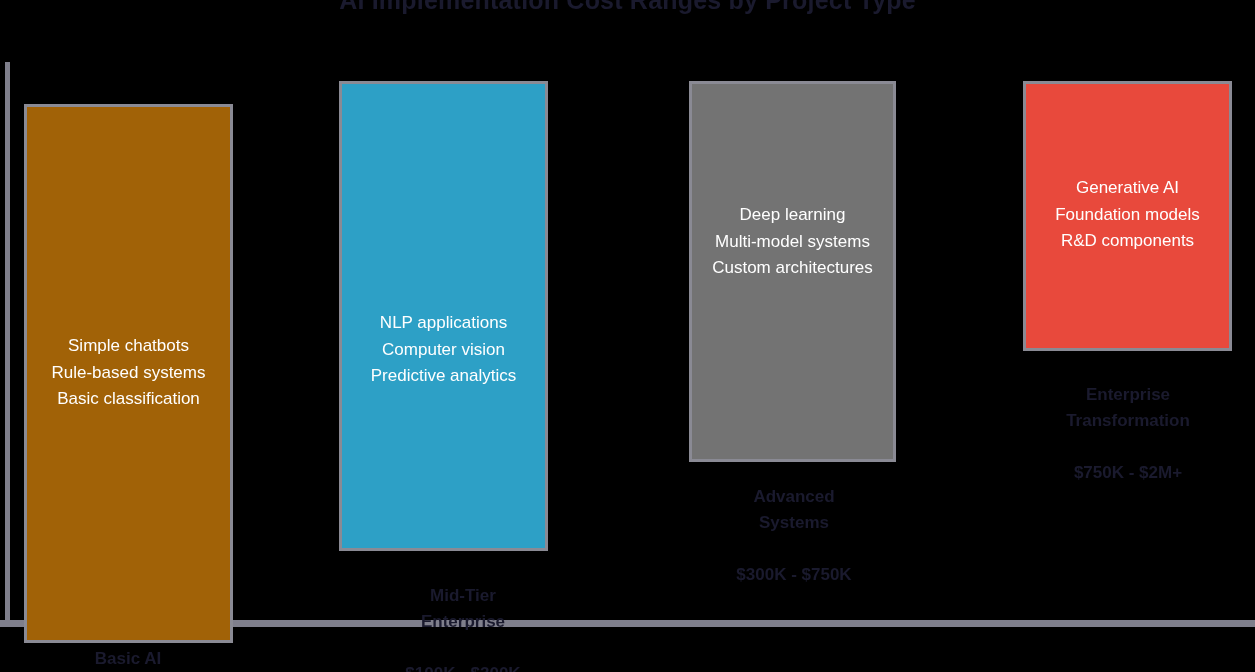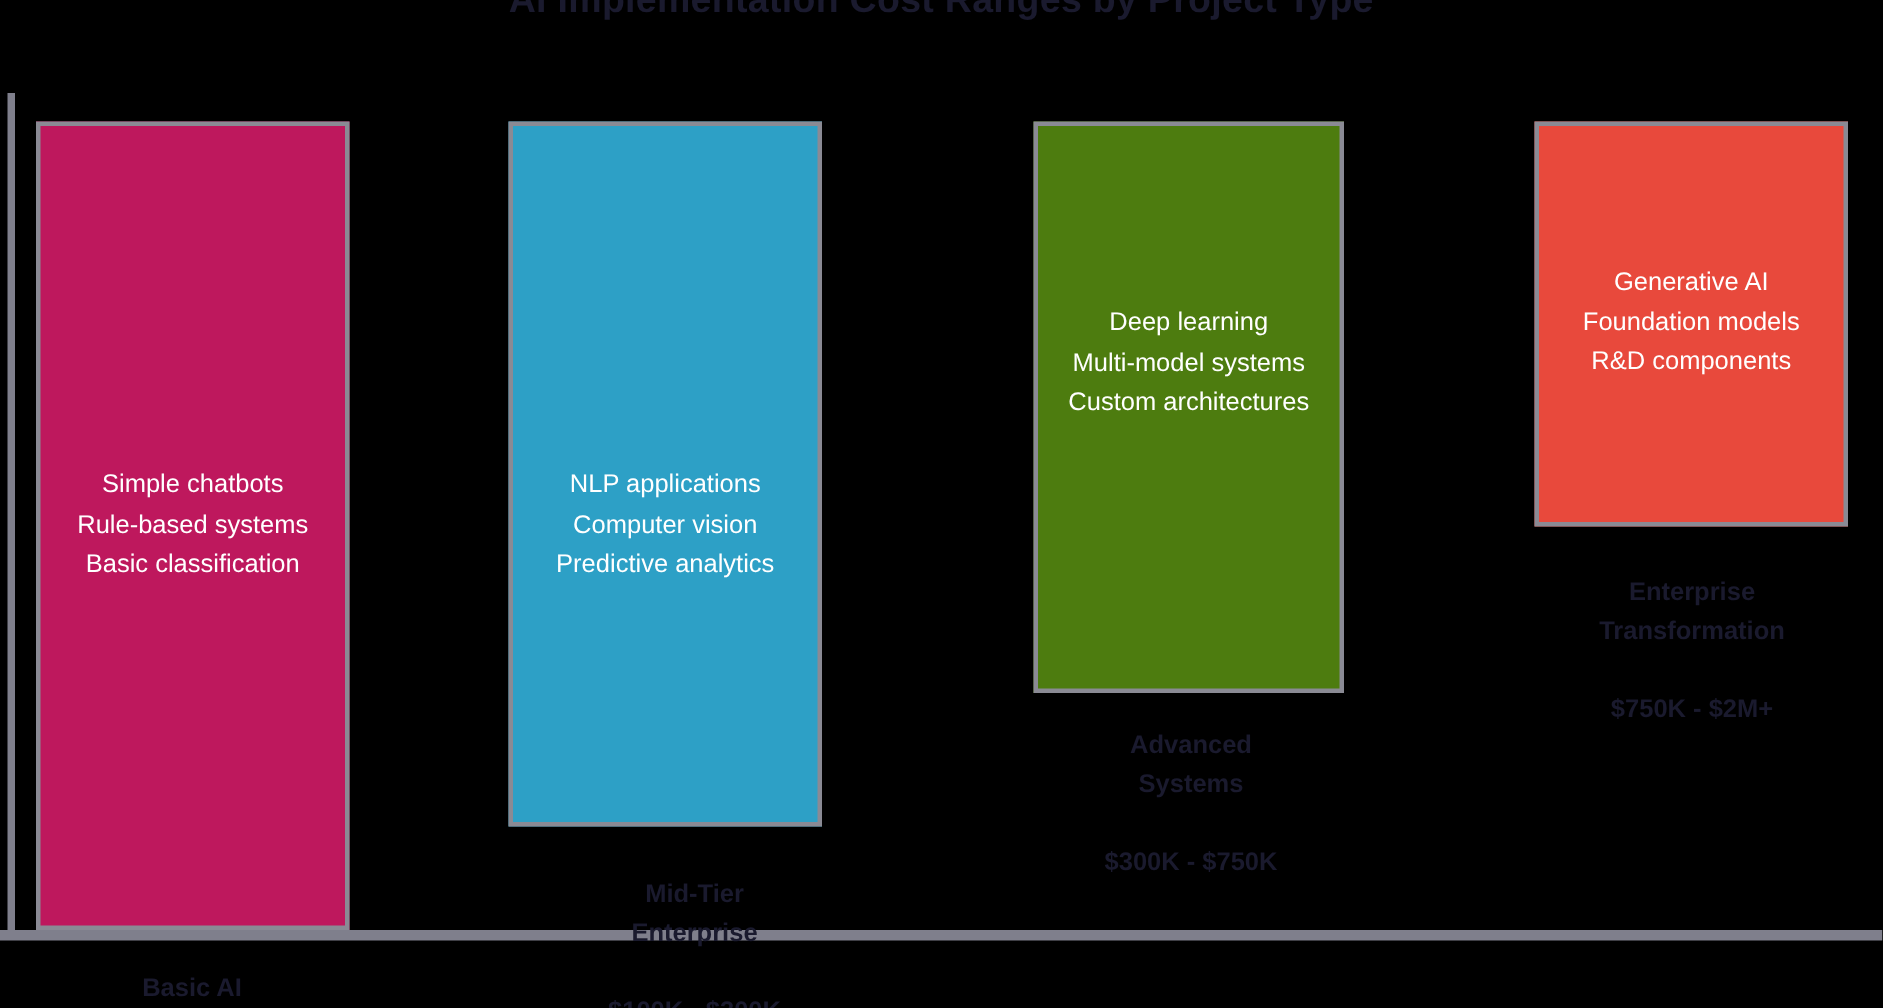--- a/index.html
+++ b/index.html
@@ -102,42 +102,42 @@
 </head>
 <body>
 
 <div id="chart-root" style="background: rgb(0, 0, 0); border-radius: 12px;">
 
   <div class="chart-title" style="color: rgb(26, 26, 46);">AI Implementation Cost Ranges by Project Type</div>
 
   <div class="y-axis-spine" style="background: rgb(127, 127, 140);"></div>
   <div class="x-axis-spine" style="background: rgb(127, 127, 140);"></div>
 
-  <div class="bar" id="bar-0" style="background: #be185d; border-color: rgb(138, 138, 148);">
+  <div class="bar" id="bar-0" style="background: #a16207; border-color: rgb(138, 138, 148); margin-top: 23px;">
     <div class="bar-text" style="color: rgb(255, 255, 255);">Simple chatbots
 Rule-based systems
 Basic classification</div>
   </div>
   <div class="bar-label" id="label-0" style="color: rgb(26, 26, 46);">
     <div>Basic AI</div>
     
   </div>
 
   <div class="bar" id="bar-1" style="background: rgb(45, 160, 198); border-color: rgb(138, 138, 148);">
     <div class="bar-text" style="color: rgb(255, 255, 255);">NLP applications
 Computer vision
 Predictive analytics</div>
   </div>
   <div class="bar-label" id="label-1" style="color: rgb(26, 26, 46);">
     <div>Mid-Tier
 Enterprise</div>
     <div>$100K - $300K</div>
   </div>
 
-  <div class="bar" id="bar-2" style="background: #4d7c0f; border-color: rgb(138, 138, 148);">
+  <div class="bar" id="bar-2" style="background: #737373; border-color: rgb(138, 138, 148);">
     <div class="bar-text" style="color: rgb(255, 255, 255);">Deep learning
 Multi-model systems
 Custom architectures</div>
   </div>
   <div class="bar-label" id="label-2" style="color: rgb(26, 26, 46);">
     <div>Advanced
 Systems</div>
     <div>$300K - $750K</div>
   </div>
 

